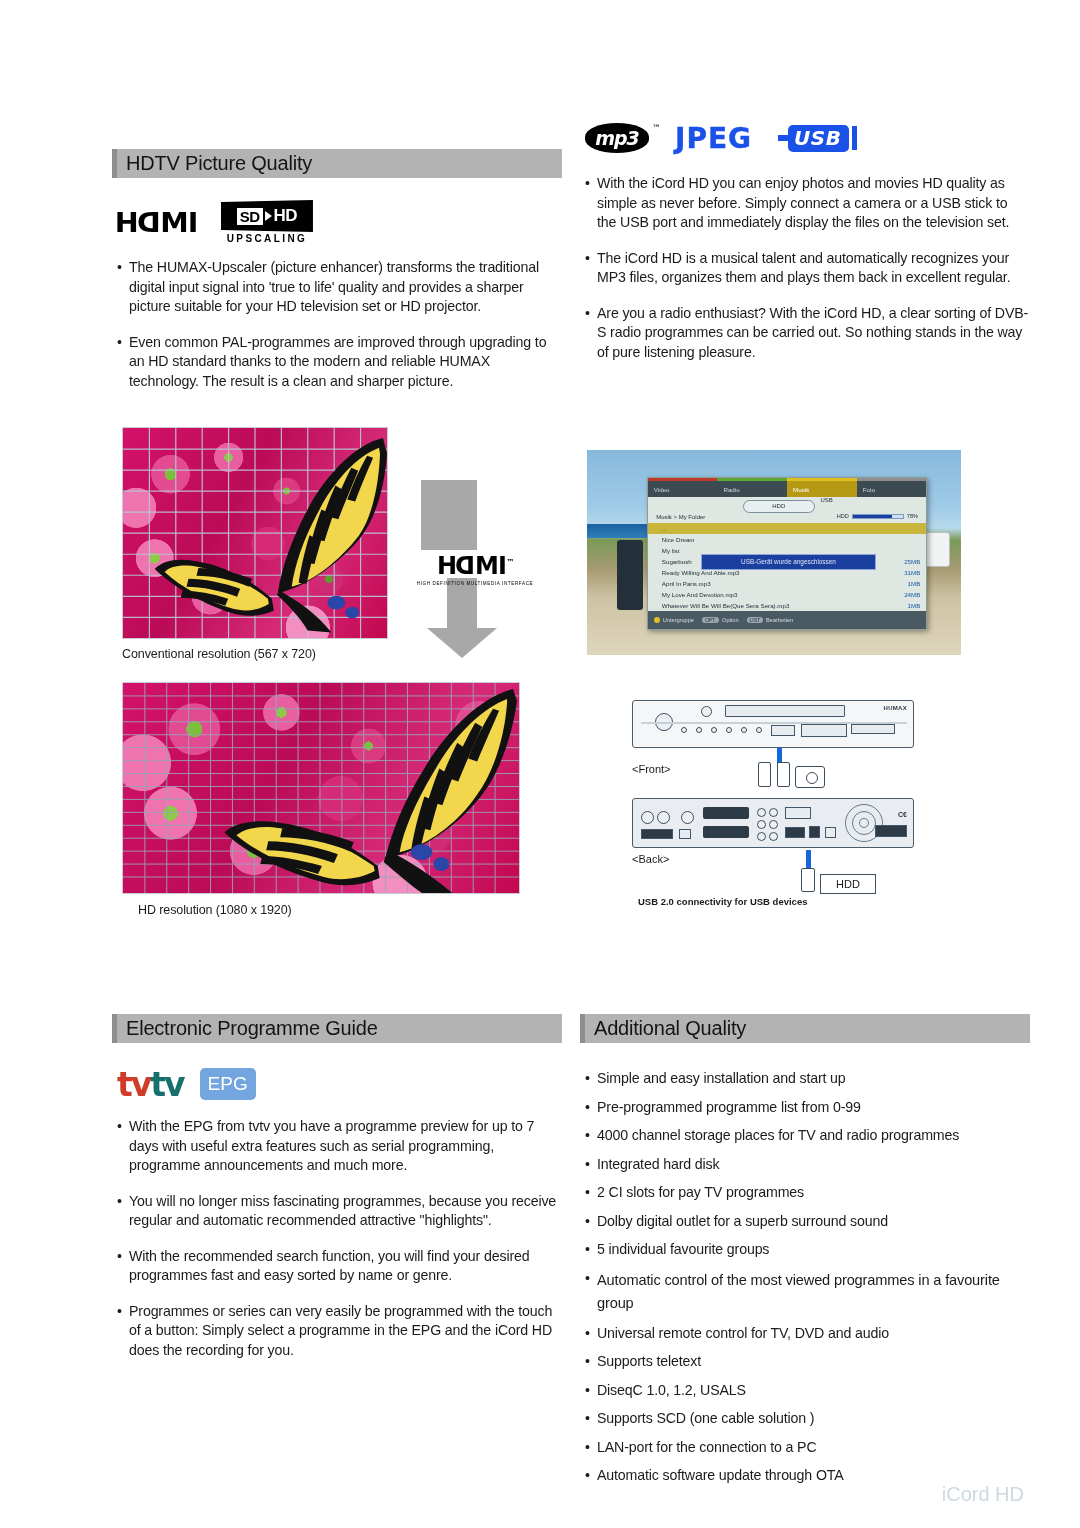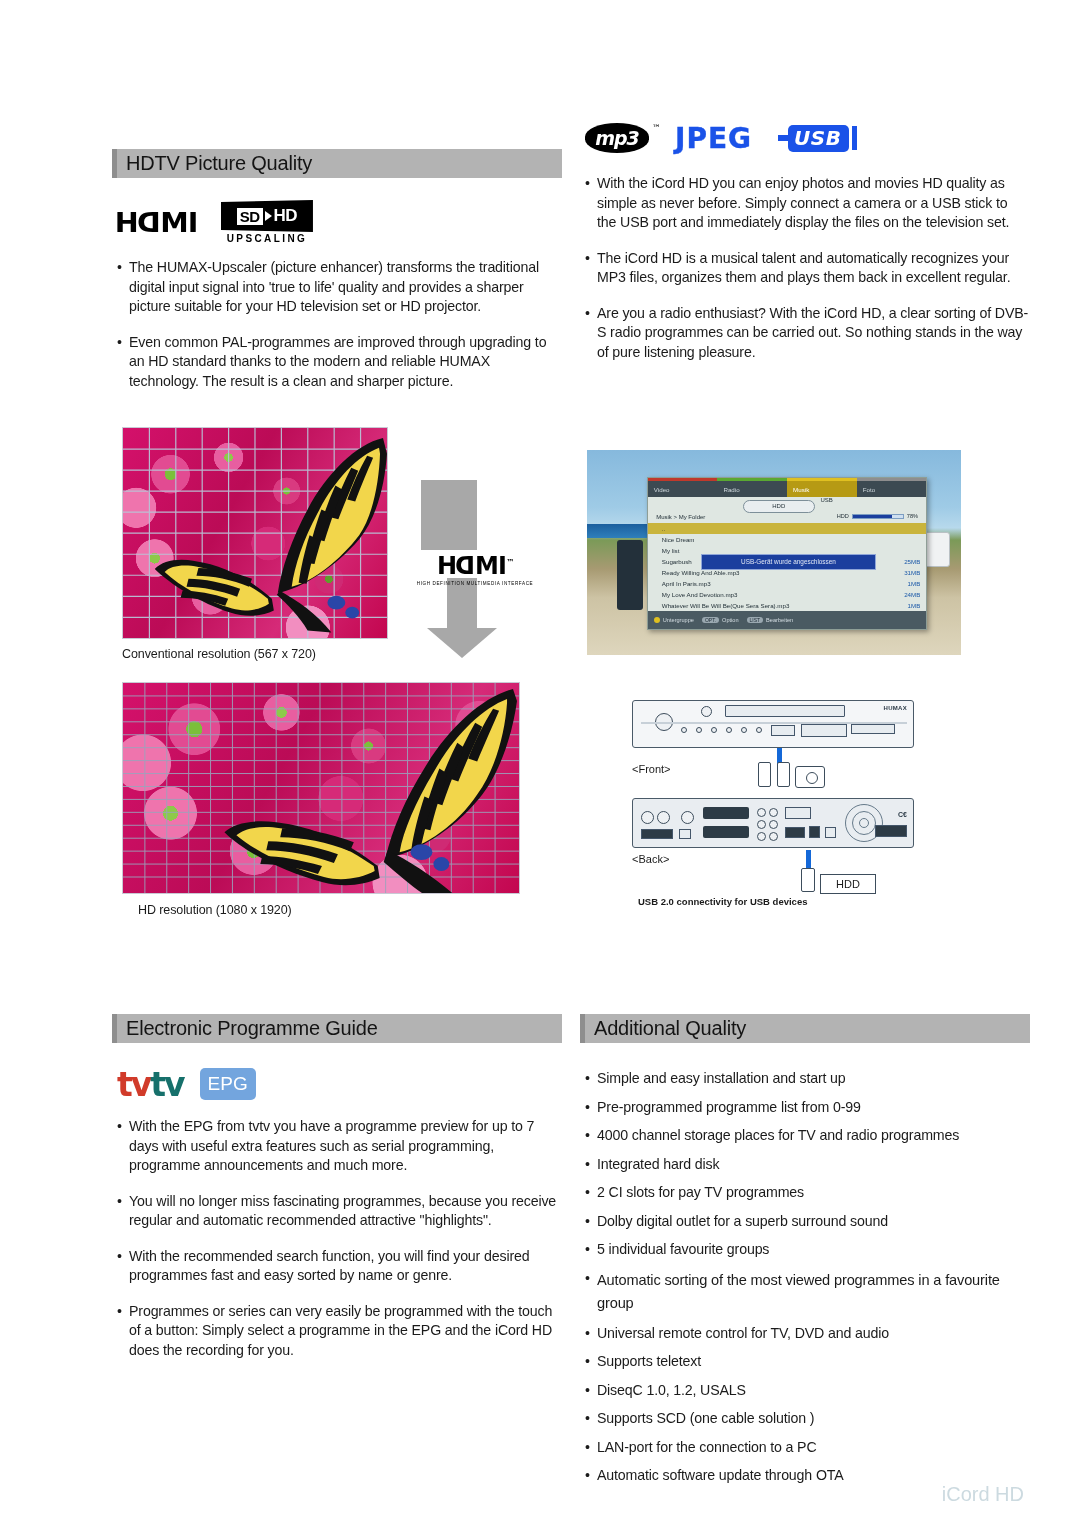--- a/index.html
+++ b/index.html
@@ -538,21 +538,21 @@
       <div class="bullet">
         <span class="dot">•</span>
         <span class="txt">Dolby digital outlet for a superb surround sound</span>
       </div>
       <div class="bullet">
         <span class="dot">•</span>
         <span class="txt">5 individual favourite groups</span>
       </div>
       <div class="bullet" style="margin-bottom:9px;">
         <span class="dot">•</span>
-        <span class="txt" style="font-size:14.6px;line-height:23px;">Automatic sorting of the most viewed programmes in a favourite group</span>
+        <span class="txt" style="font-size:14.6px;line-height:23px;">Automatic control of the most viewed programmes in a favourite group</span>
       </div>
       <div class="bullet">
         <span class="dot">•</span>
         <span class="txt">Universal remote control for TV, DVD and audio</span>
       </div>
       <div class="bullet">
         <span class="dot">•</span>
         <span class="txt">Supports teletext</span>
       </div>
       <div class="bullet">

